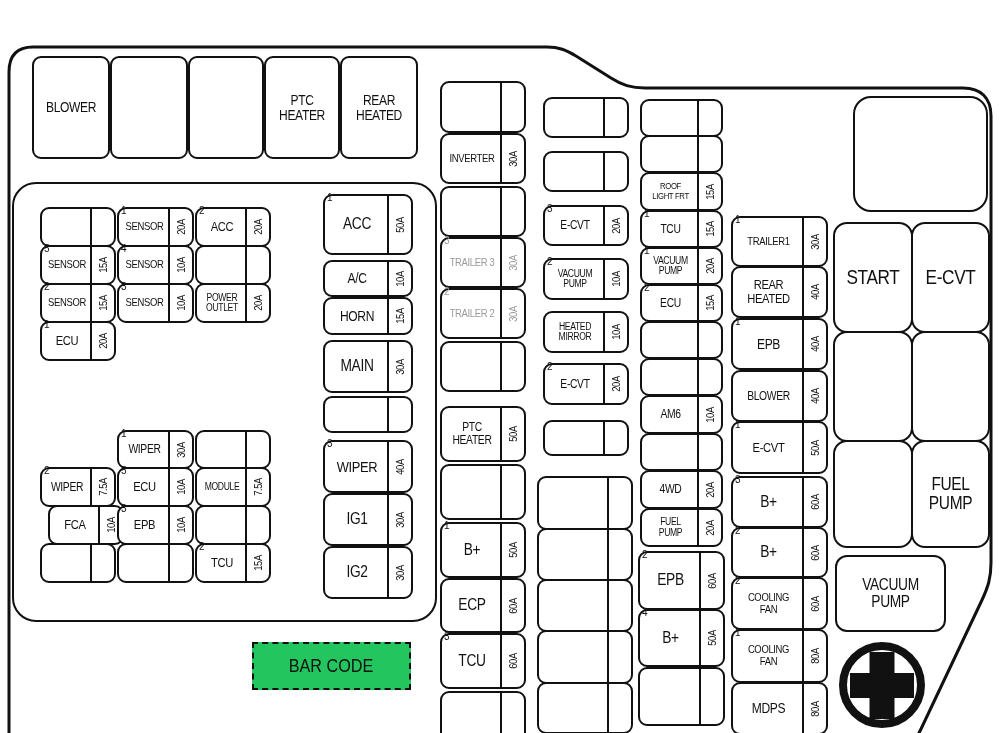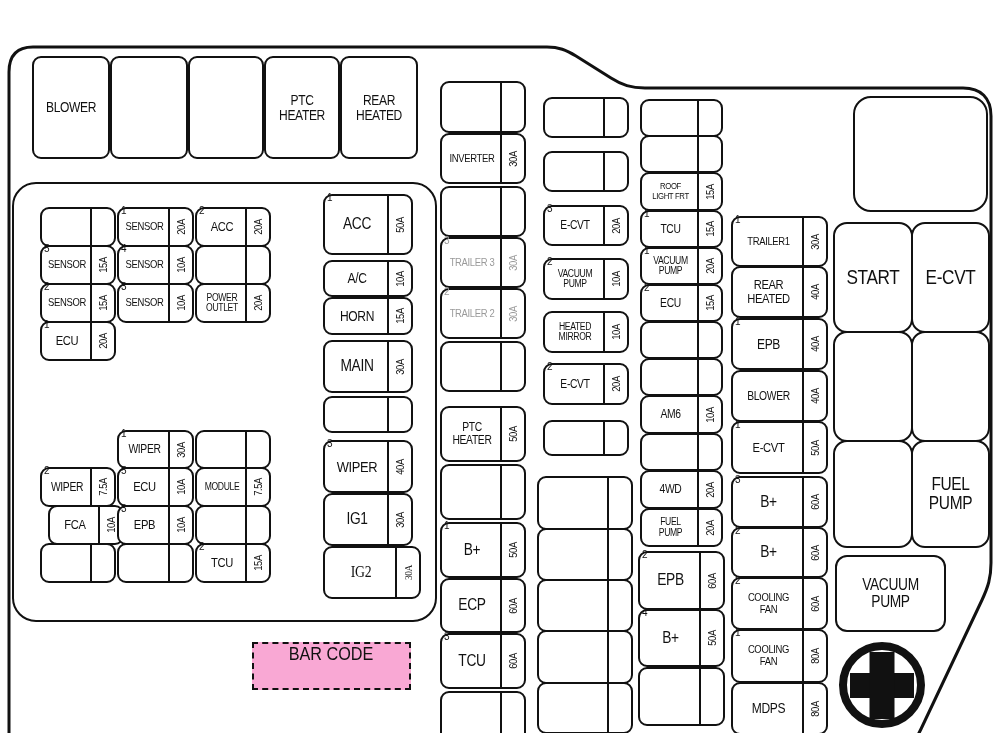--- a/index.html
+++ b/index.html
@@ -39,22 +39,22 @@
   }
   .fusebox.gray .lbl,.fusebox.gray .amp span,.fusebox.gray .sup{color:#9a9a9a;}
   .part-tab{
     position:absolute;left:5px;top:597px;width:197px;height:49px;
     border:3px solid #111;border-radius:16px;background:#fff;box-sizing:border-box;
     display:flex;align-items:center;justify-content:center;z-index:2;
   }
   .part-tab span{font-size:26px;letter-spacing:-1px;transform:scaleX(0.85);white-space:nowrap;}
   .barcode-box{
     position:absolute;left:252px;top:603px;width:159px;height:48px;
-    border:2.5px dashed #111;background:#f9a8d4;box-sizing:border-box;
-    display:flex;justify-content:center;z-index:2;
+    border:2.5px dashed #111;background:#22c55e;box-sizing:border-box;
+    display:flex;align-items:center;justify-content:center;z-index:2;
   }
   .barcode-box span{font-size:18px;letter-spacing:0;transform:scaleX(0.9);white-space:nowrap;}
   #battery-svg{position:absolute;left:836px;top:600px;z-index:2;}
 </style>
 </head>
 <body>
 
 <div id="canvas">
 
   <svg id="outline-svg" width="1000" height="733" viewBox="0 0 1000 733">
@@ -264,21 +264,21 @@
         <div class="amp">
           <span>40A</span>
         </div>
       </div>
       <div class="fusebox" style="left: 323px; top: 454px; width: 90px; height: 53px; text-decoration: underline;">
         <div class="lbl with-amp" style="font-size: 16px;">IG1</div>
         <div class="amp">
           <span>30A</span>
         </div>
       </div>
-      <div class="fusebox" style="left: 323px; top: 507px; width: 98px; height: 53px; font-family: Liberation Serif, serif;">
+      <div class="fusebox" style="left: 323px; top: 507px; width: 90px; height: 53px;">
         <div class="lbl with-amp" style="font-size: 16px;">IG2</div>
         <div class="amp">
           <span>30A</span>
         </div>
       </div>
       <div class="fusebox" style="left: 440px; top: 42px; width: 86px; height: 52px;">
         <div class="lbl with-amp"></div>
         <div class="amp">
           <span></span>
         </div>

